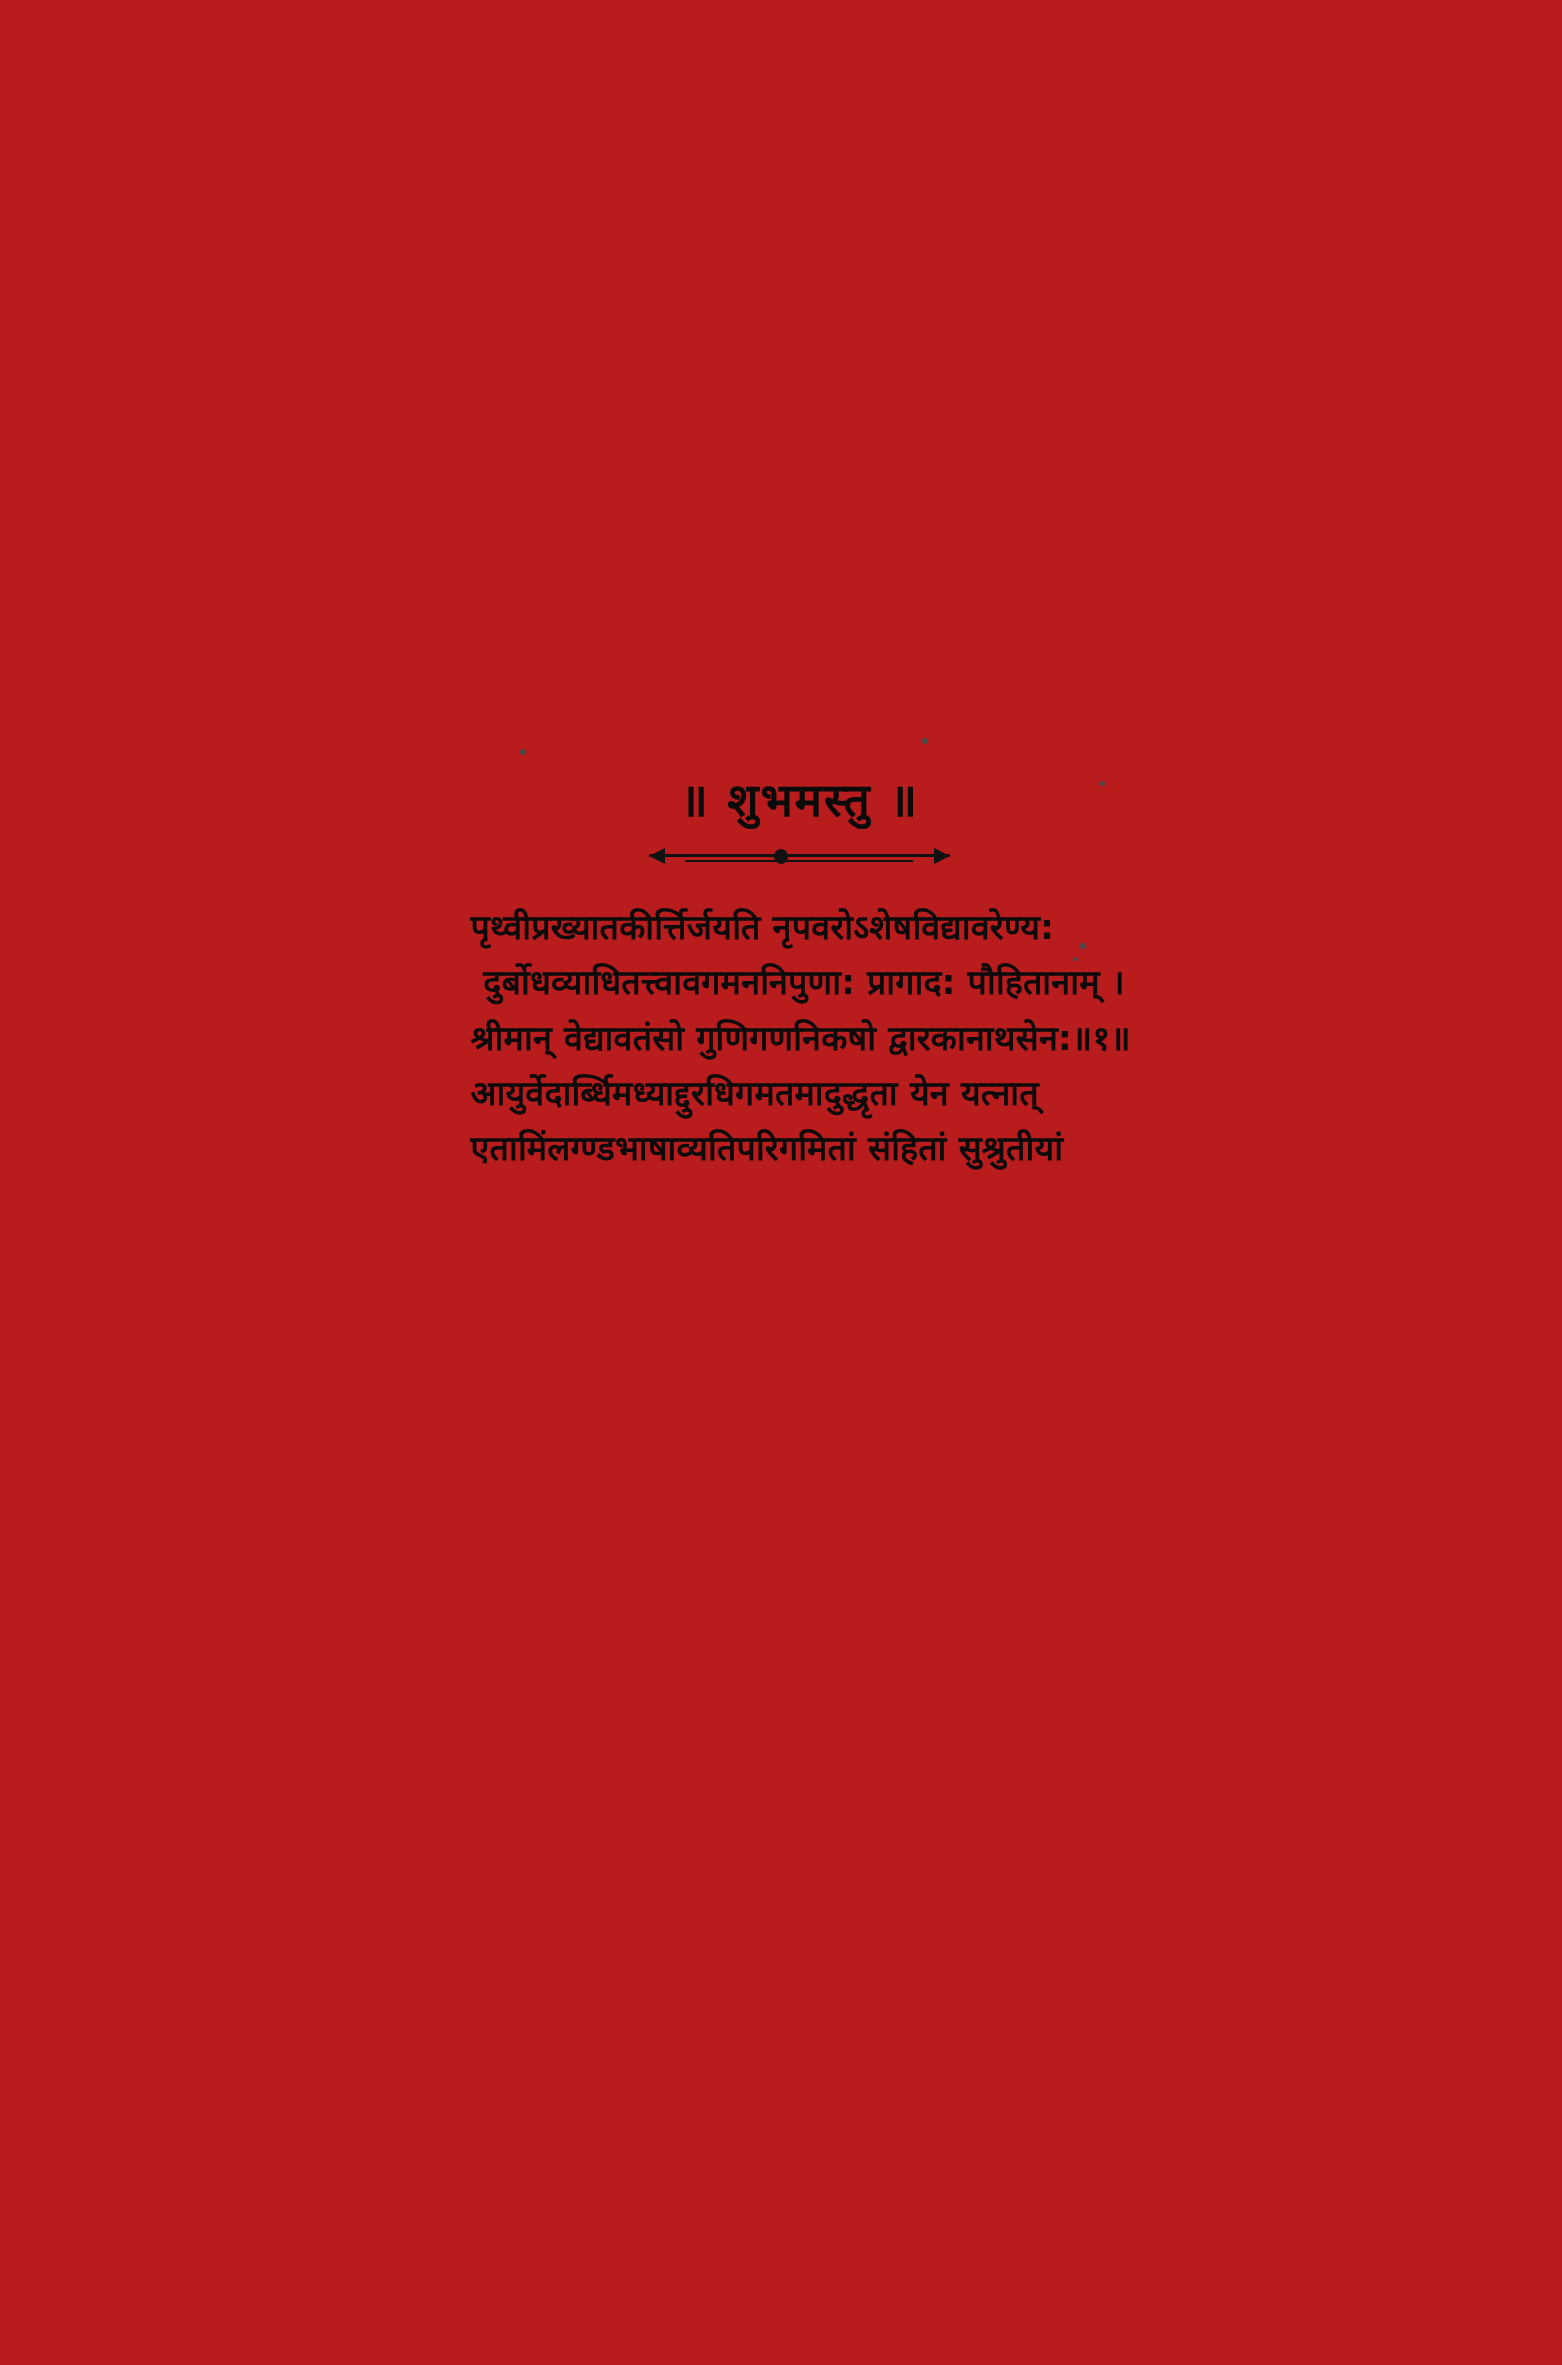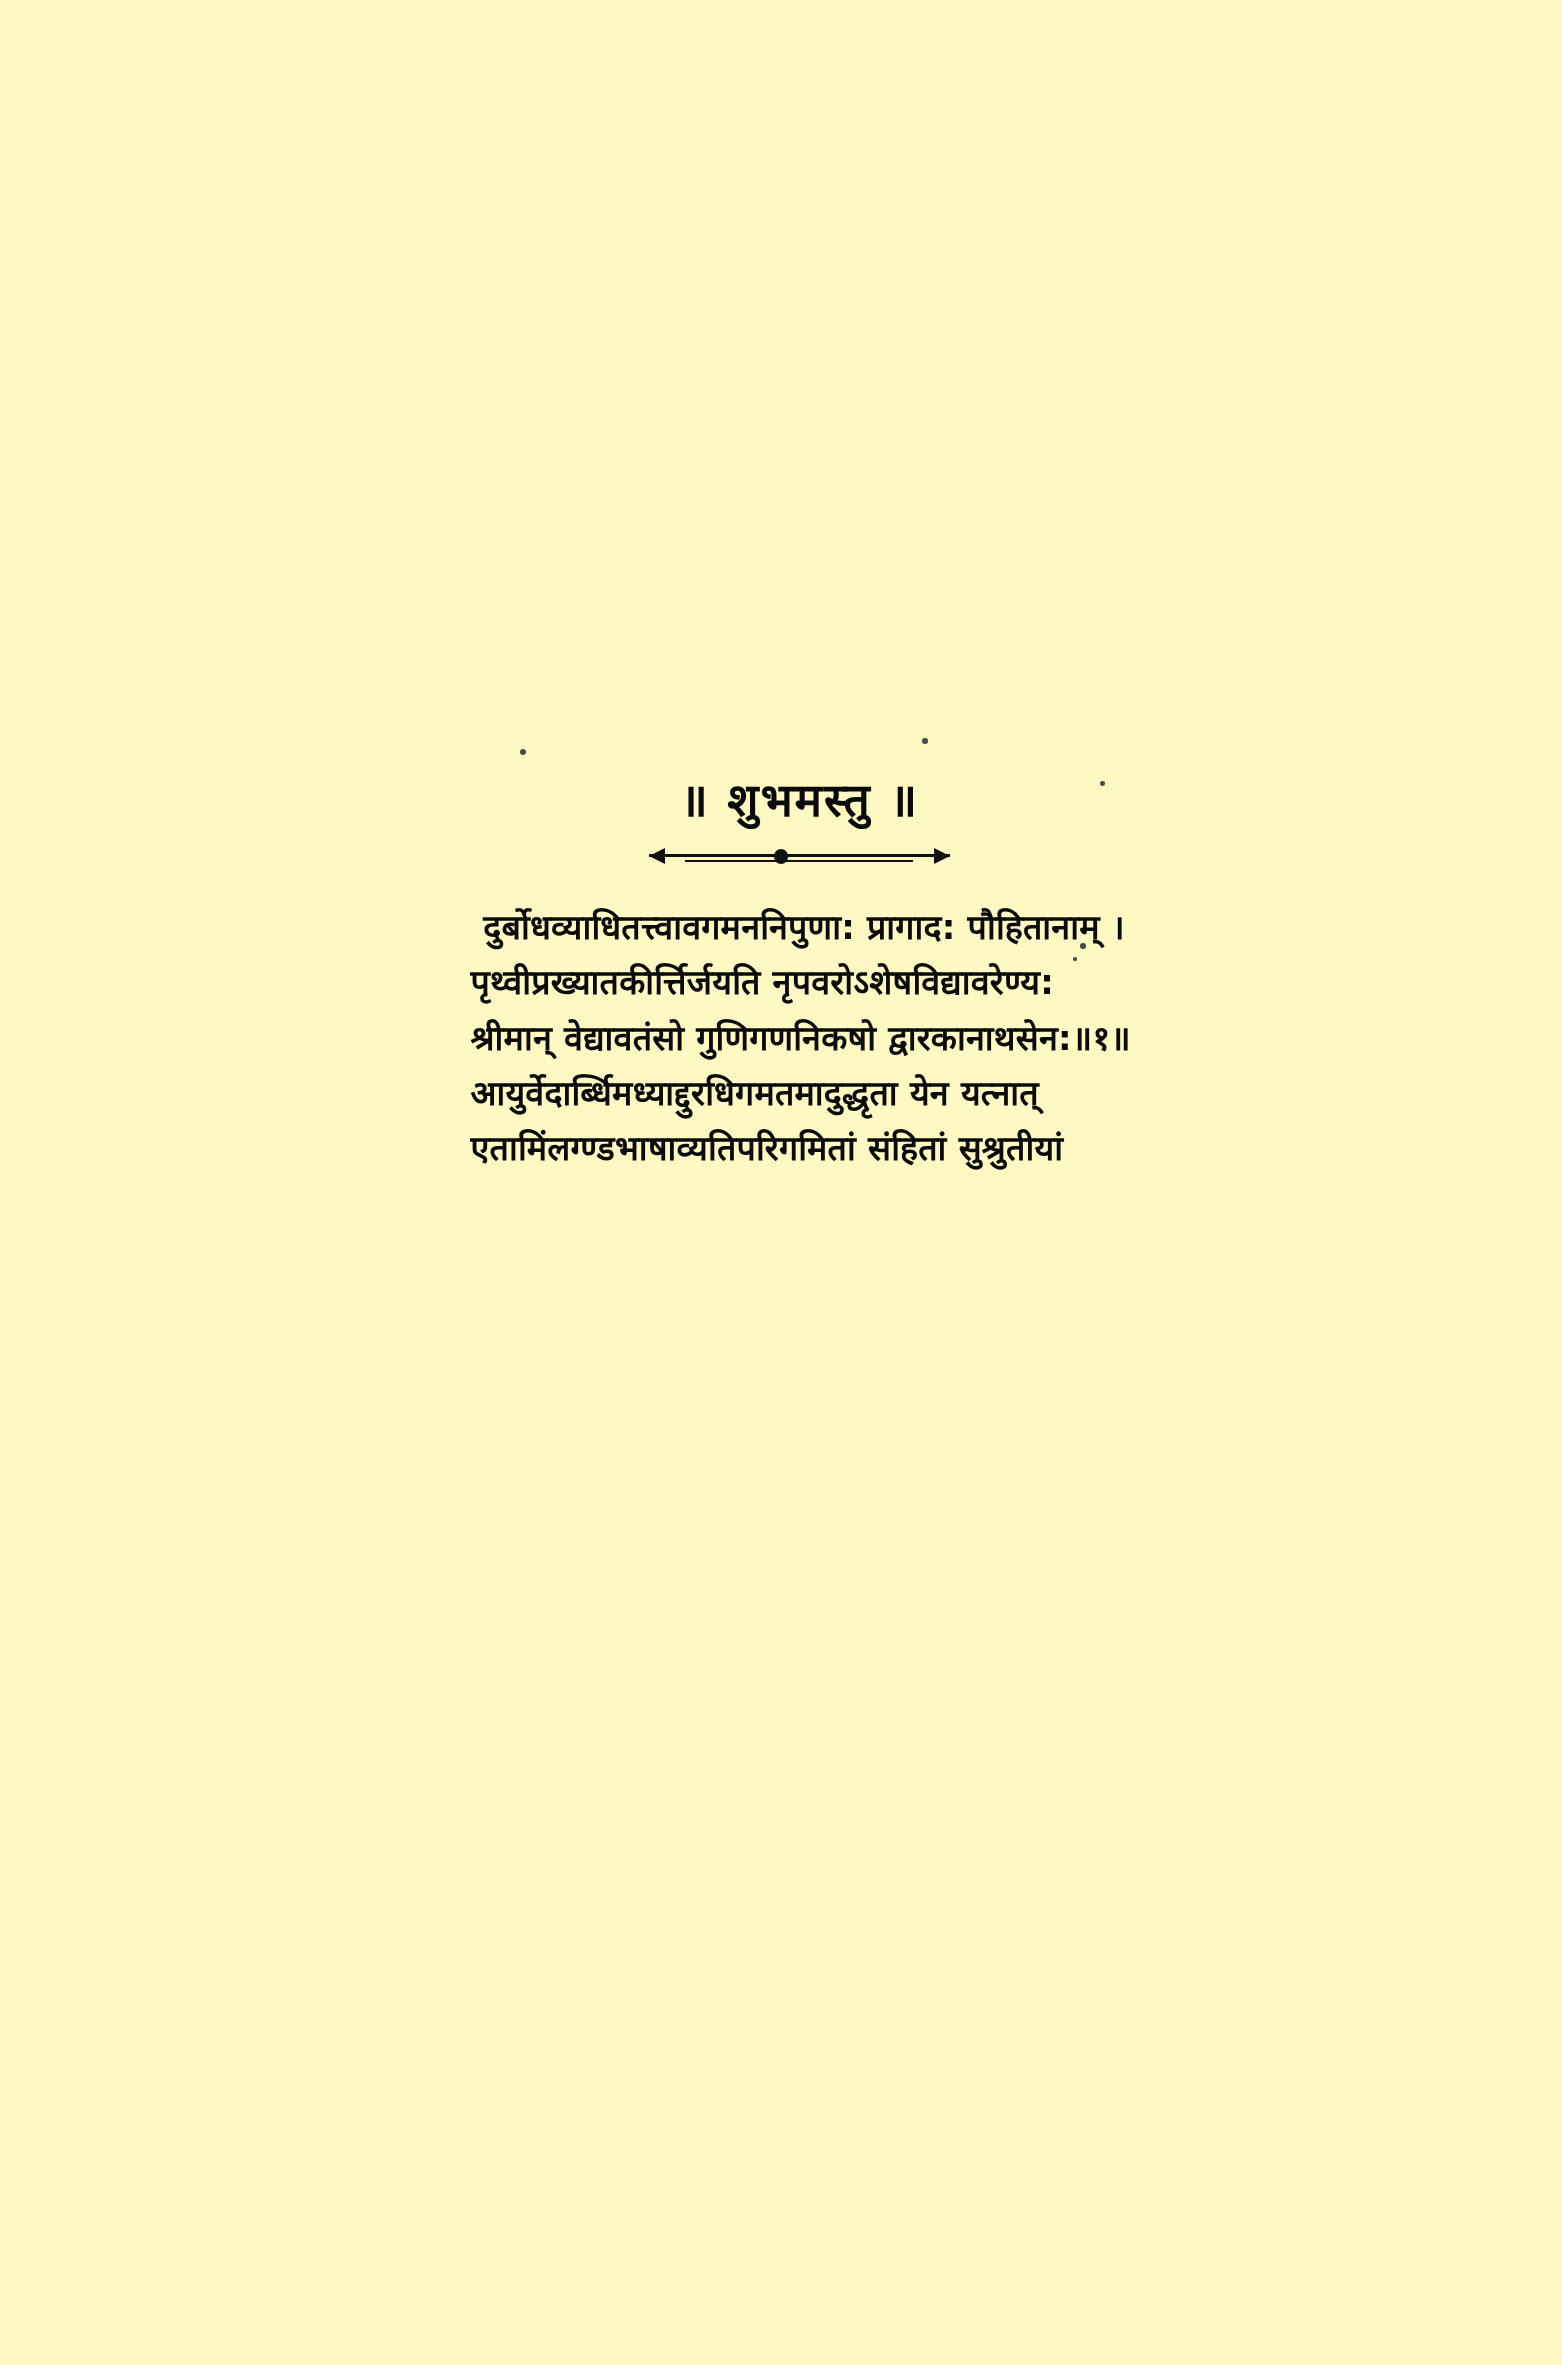--- a/index.html
+++ b/index.html
@@ -12,21 +12,21 @@
     height: 2366px;
     font-family: "DejaVu Sans", sans-serif;
     color: #0d0d0d;
     position: relative;
     overflow: hidden;
   }
 
   .page {
     position: absolute;
     inset: 0;
-    background: #fef9c3;
+    background: #b91c1c;
   }
 
   
   .speck {
     position: absolute;
     background: #4a4a4a;
     border-radius: 50%;
   }
   .speck.s1 { left: 520px;  top: 749px;  width: 6.4px;  height: 6.4px; }
   .speck.s2 { left: 922px; top: 738px;  width: 5.5px;  height: 5.5px; }
@@ -139,22 +139,22 @@
     <div class="ornament">
       <span class="tipL"></span>
       <span class="bar"></span>
       <span class="bar2"></span>
       <span class="dot"></span>
       <span class="tipR"></span>
     </div>
 
     <div class="verses">
 
+      <div class="line">पृथ्वीप्रख्यातकीर्त्तिर्जयति नृपवरोऽशेषविद्यावरेण्य:</div>
       <div class="line indent-sm">दुर्बोधव्याधितत्त्वावगमननिपुणा: प्रागाद: पौहितानाम् ।</div>
-      <div class="line">पृथ्वीप्रख्यातकीर्त्तिर्जयति नृपवरोऽशेषविद्यावरेण्य:</div>
       <div class="line">श्रीमान् वेद्यावतंसो गुणिगणनिकषो द्वारकानाथसेन:॥१॥</div>
 
 
       <div class="line">आयुर्वेदार्ब्धिमध्याद्दुरधिगमतमादुद्धृता येन यत्नात्</div>
       <div class="line">एतामिंलग्ण्डभाषाव्यतिपरिगमितां संहितां सुश्रुतीयां</div>
 
     </div>
   </div>
 </div>
 

